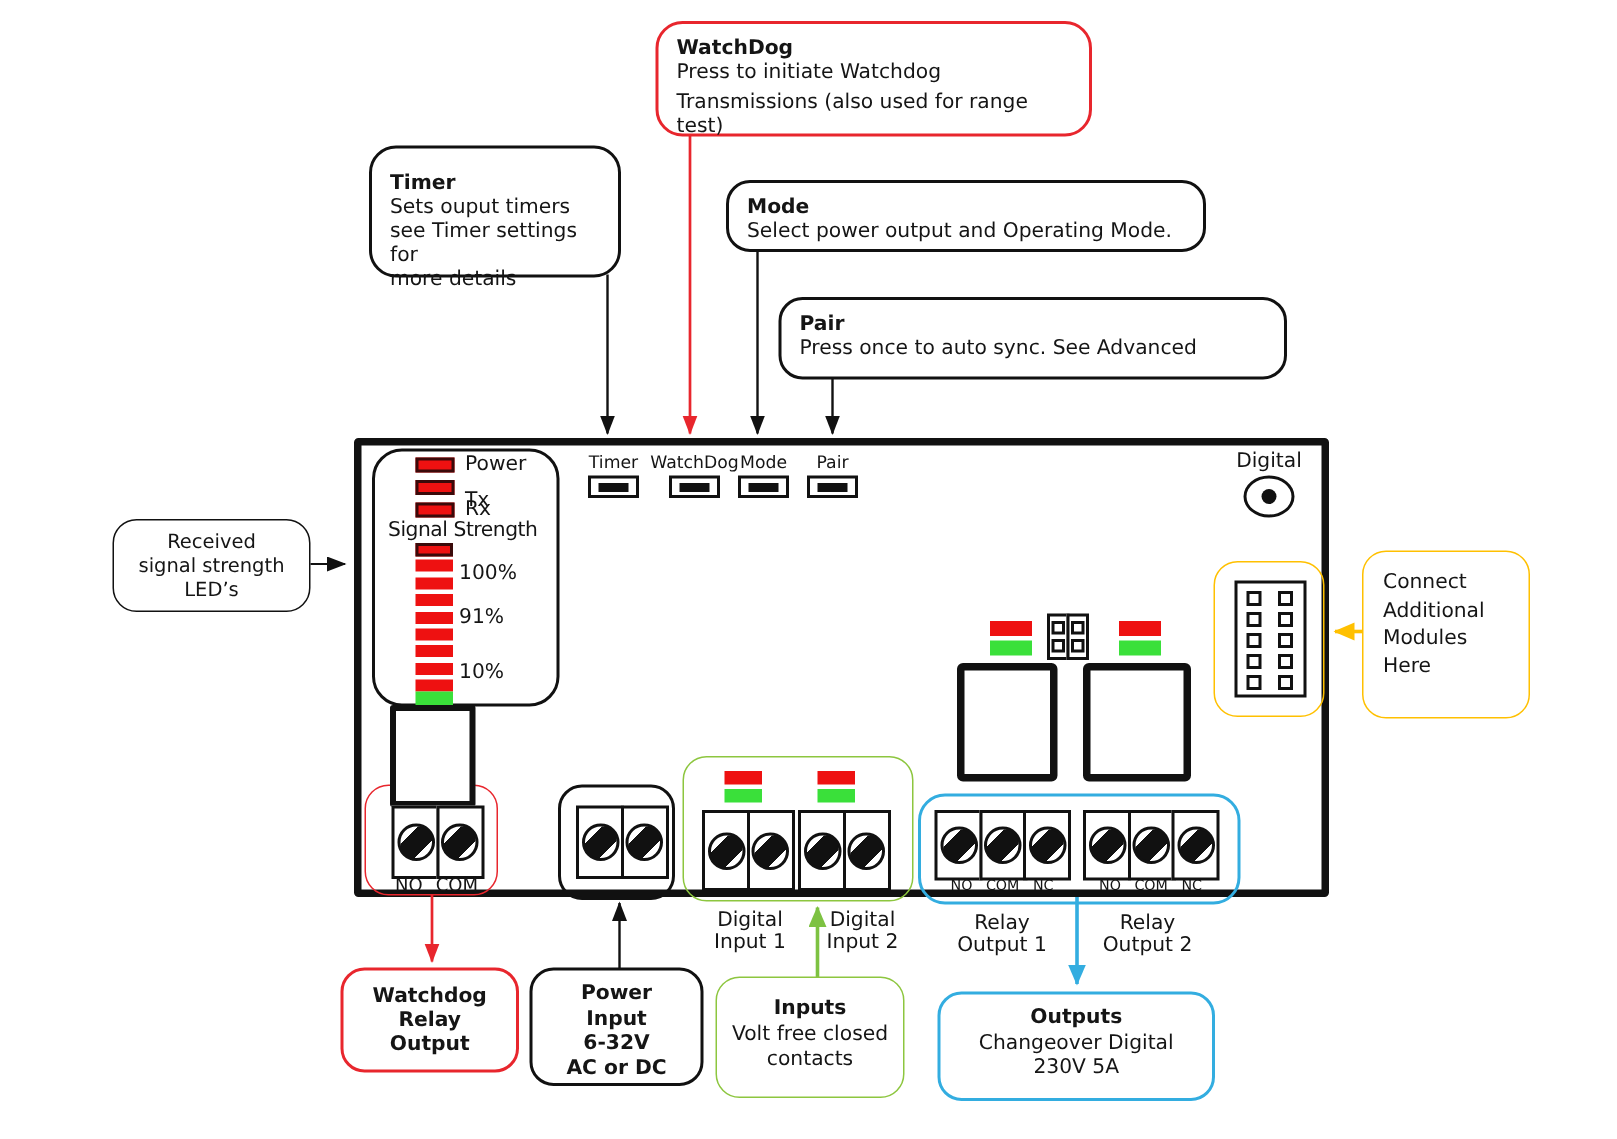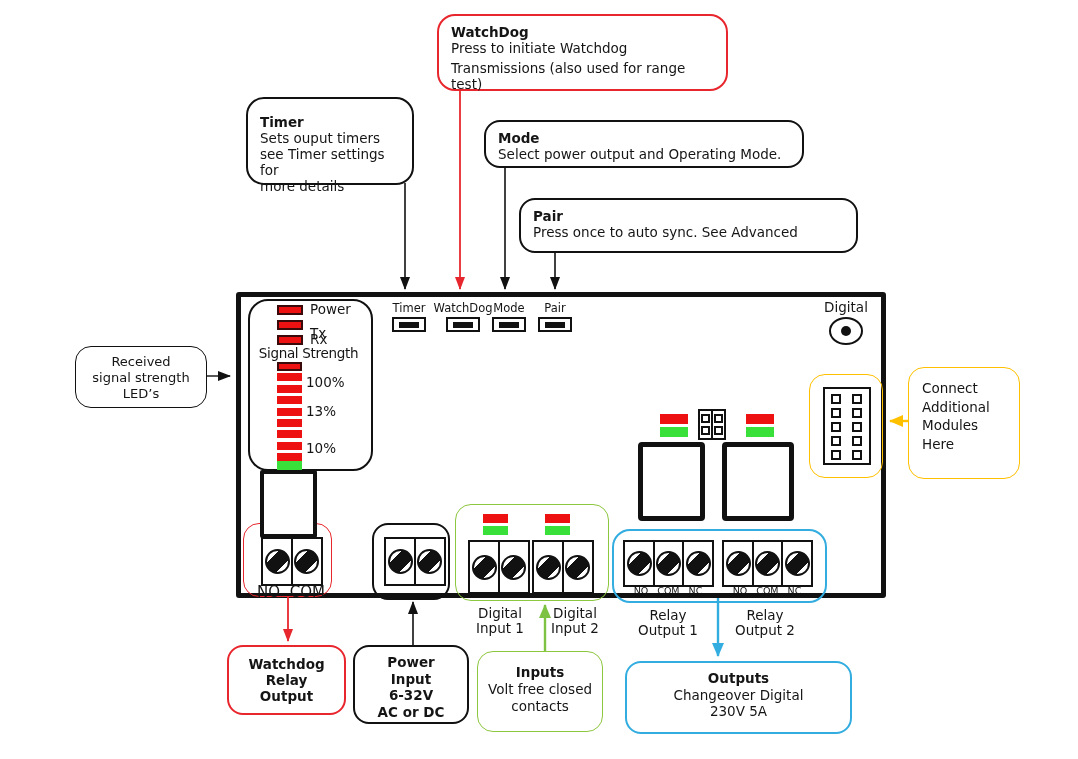--- a/index.html
+++ b/index.html
@@ -29,21 +29,21 @@
        display:flex;align-items:center;justify-content:center;box-sizing:border-box;z-index:3;}
   .btn span{display:block;width:20px;height:6px;background:#111;}
   .btn-lbl{position:absolute;font-size:11.5px;color:#151515;text-align:center;z-index:3;}
   
   .tblock{position:absolute;display:flex;z-index:3;}
   .tcell{width:28px;background:#fff;border:2.5px solid #111;box-sizing:content-box;
          display:flex;align-items:center;justify-content:center;margin-left:-2.5px;}
   .tcell:first-child{margin-left:0;}
   .screw{width:21px;height:21px;border-radius:50%;border:2px solid #111;
          background:linear-gradient(135deg,#fff 27%,#111 27%,#111 73%,#fff 73%);}
-  .tlabel{position:absolute;font-size:15px;color:#151515;z-index:3;text-align:center;}
+  .tlabel{position:absolute;font-size:12px;color:#151515;z-index:3;text-align:center;}
   
   .relay{position:absolute;border:5px solid #111;border-radius:4px;background:#fff;box-sizing:border-box;z-index:3;}
   .jumper{position:absolute;display:flex;z-index:3;}
   .jhalf{width:11px;height:27px;border:2.5px solid #111;background:#fff;margin-left:-2.5px;
          display:flex;flex-direction:column;align-items:center;justify-content:space-evenly;}
   .jhalf:first-child{margin-left:0;}
   .jpin{width:5px;height:5px;border:2px solid #111;background:#fff;}
   #conn-rect{position:absolute;left:823px;top:387px;width:48px;height:78px;border:2.5px solid #111;
              background:#fff;box-sizing:border-box;z-index:3;}
   .pin{position:absolute;width:6px;height:6px;border:2px solid #111;background:#fff;z-index:4;}
@@ -136,21 +136,21 @@
     <div>6-32V</div>
     <div>AC or DC</div>
   </div>
 
   <div class="callout center" style="left:477px;top:651px;width:126px;height:81px;border-color:#8dc63f;border-width:1.8px;border-radius:16px;padding:12px 4px;line-height:17px;">
     <div class="t">Inputs</div>
     <div>Volt free closed</div>
     <div>contacts</div>
   </div>
 
-  <div class="callout center" style="left:625px;top:661px;width:227px;height:73px;border-color:#33ade0;border-radius:16px;padding:7px 4px;line-height:16.5px;">
+  <div class="callout center" style="left:625px;top:661px;width:185px;height:73px;border-color:#33ade0;border-radius:16px;padding:7px 4px;line-height:16.5px;">
     <div class="t">Outputs</div>
     <div>Changeover Digital</div>
     <div>230V 5A</div>
   </div>
 
   <div id="board"></div>
 
   <div class="ring" style="left:248px;top:299px;width:121px;height:168px;border:2px solid #111;border-radius:20px;z-index:2;"></div>
   <div class="led brd" style="left:277px;top:305px;width:26px;height:10px;"></div>
   <div class="lbl" style="left:310px;top:302px;">Power</div>
@@ -165,21 +165,21 @@
       <div class="sbar" style="top: 22.8px;"></div>
       <div class="sbar" style="top: 34.2px;"></div>
       <div class="sbar" style="top: 45.6px;"></div>
       <div class="sbar" style="top: 57px;"></div>
       <div class="sbar" style="top: 68.4px;"></div>
       <div class="sbar" style="top: 79.8px;"></div>
       <div class="sbar" style="top: 91.2px;"></div>
       <div class="sbar green" style="top: 98.6px;"></div>
     </div>
   <div class="lbl" style="left:306px;top:375px;">100%</div>
-  <div class="lbl" style="left:306px;top:404px;">13%</div>
+  <div class="lbl" style="left:306px;top:404px;">91%</div>
   <div class="lbl" style="left:306px;top:441px;">10%</div>
 
   <div class="btn-lbl" style="left:384px;top:301px;width:50px;">Timer</div>
   <div class="btn" style="left:392px;top:317px;">
       <span></span>
     </div>
   <div class="btn-lbl" style="left:433px;top:301px;width:60px;">WatchDog</div>
   <div class="btn" style="left:446px;top:317px;">
       <span></span>
     </div>

